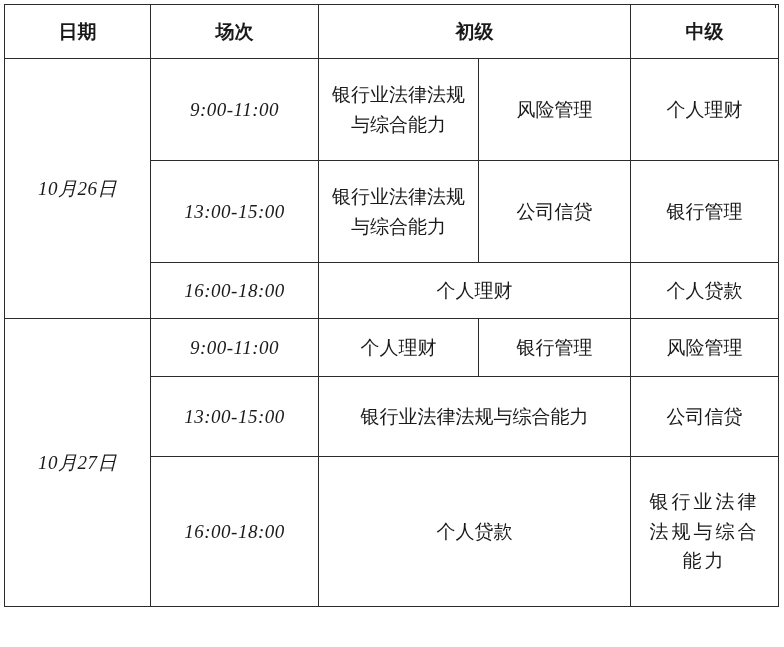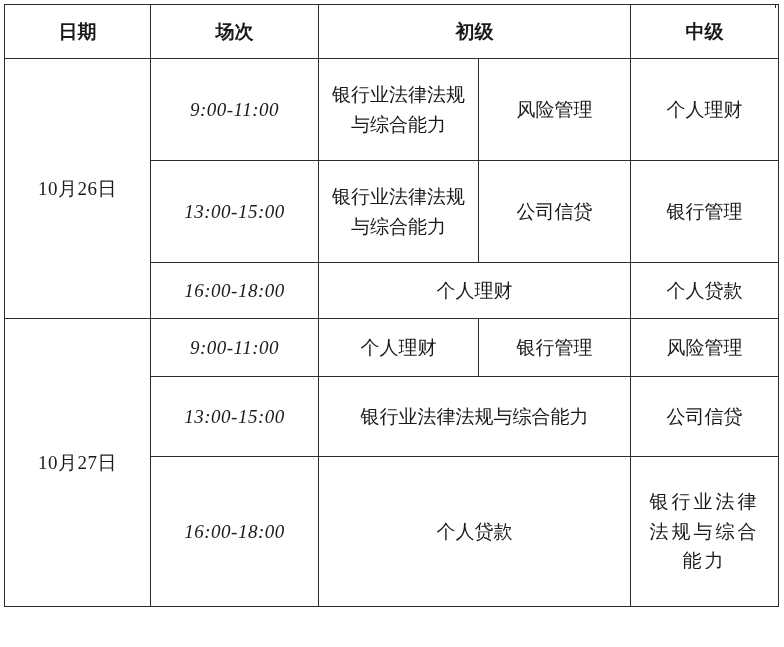--- a/index.html
+++ b/index.html
@@ -38,20 +38,21 @@
     word-break: break-all;
   }
   .hdr {
     font-weight: bold;
     height: 54px;
     font-size: 20px;
   }
   .date-cell {
     font-size: 19px;
     letter-spacing: 0.5px;
+    font-style: italic;
   }
   .time-cell {
     font-family: "Liberation Serif", "DejaVu Serif", serif;
     font-size: 19px;
     letter-spacing: 0.5px;
     font-style: italic;
   }
   .subj {
     font-size: 19px;
   }

